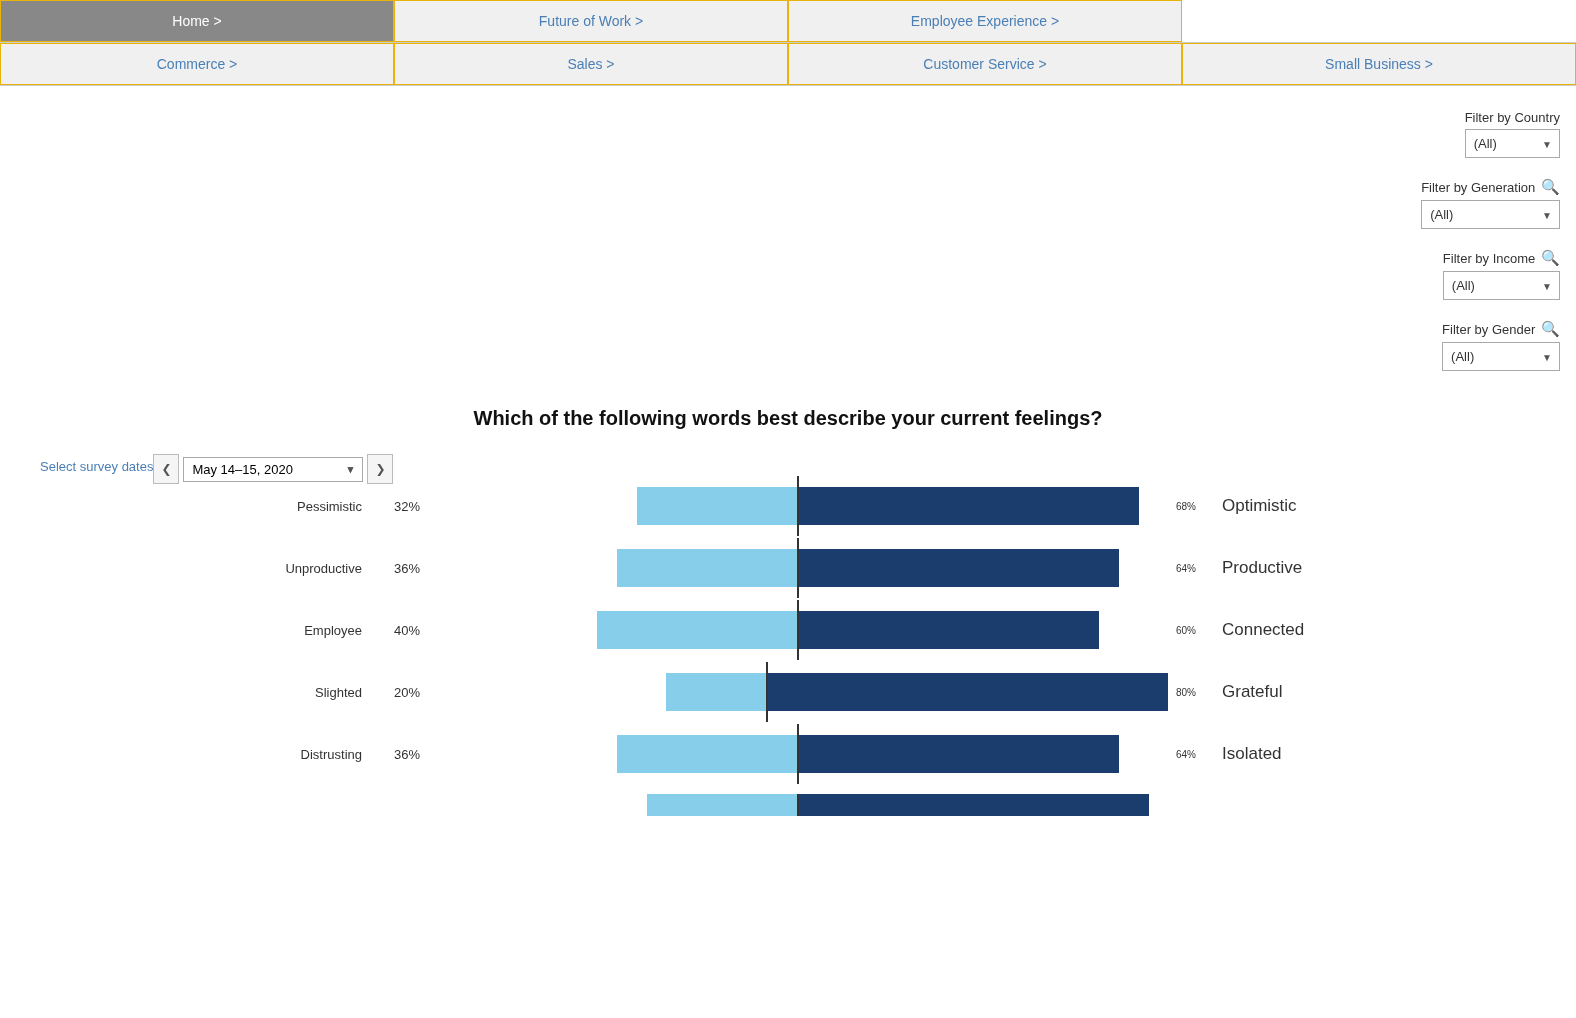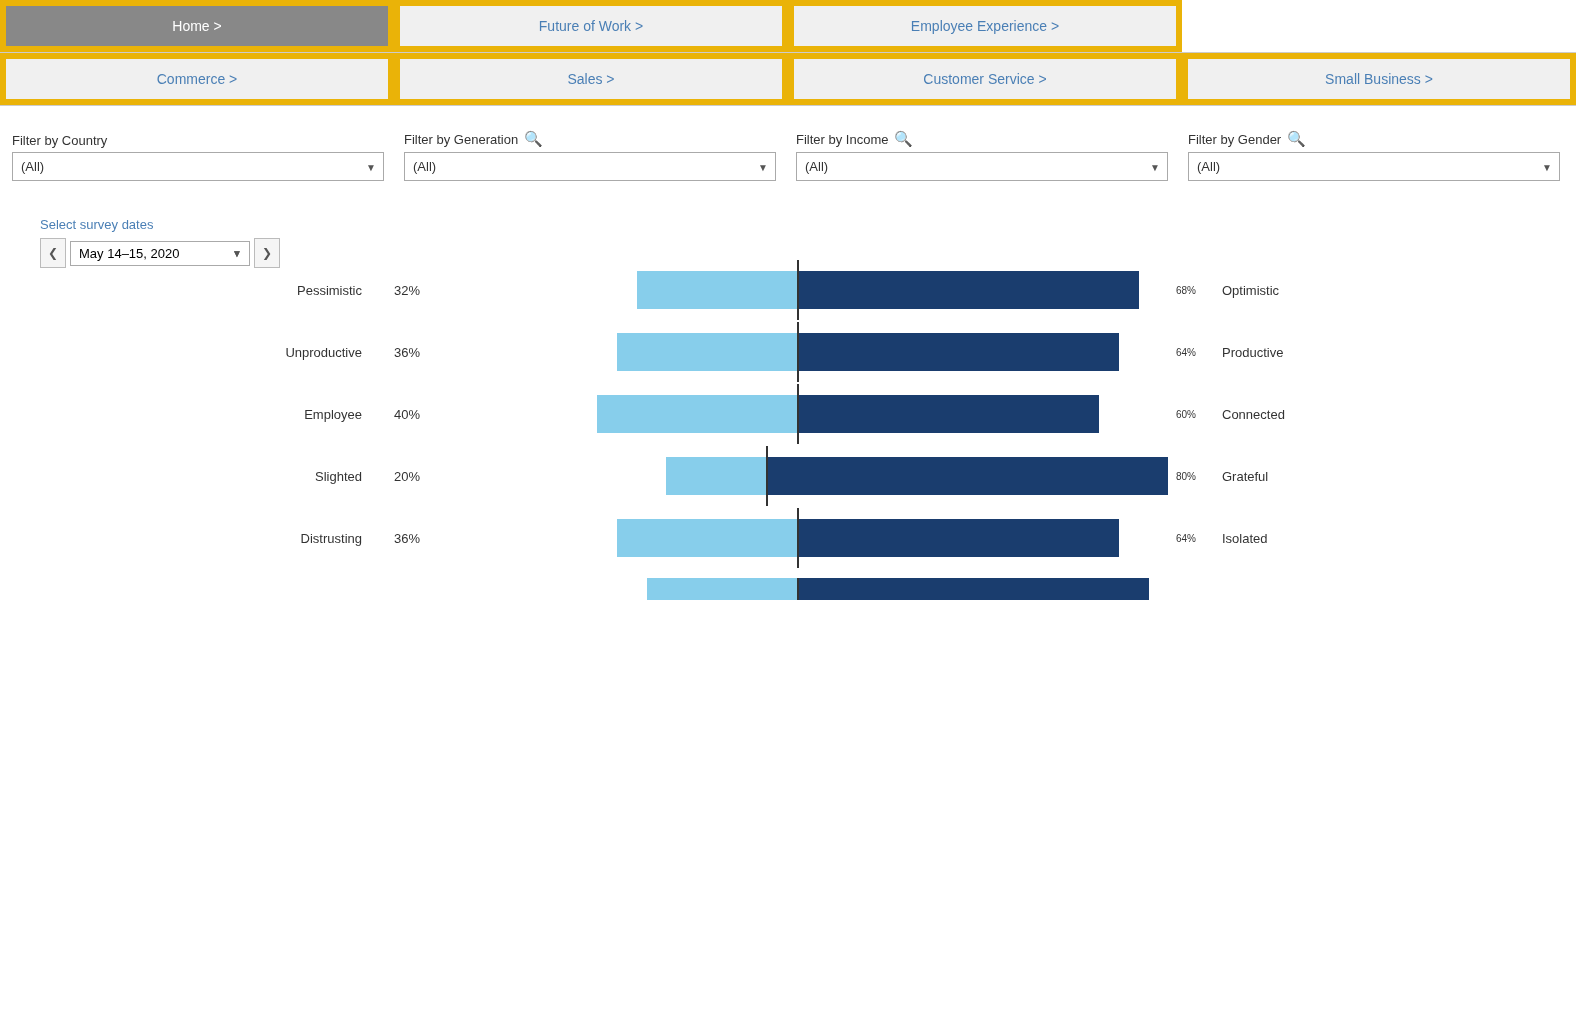--- a/index.html
+++ b/index.html
@@ -7,37 +7,38 @@
 
     
     .nav-grid {
       display: grid;
       grid-template-columns: repeat(4, 1fr);
       border-bottom: 1px solid #ccc;
     }
     .nav-item {
       padding: 12px 16px;
       text-align: center;
-      border: 6px solid #eab308;
+      border: 1px solid #eab308;
       cursor: pointer;
       color: #4a7fb5;
       font-size: 14px;
       background: #f0f0f0;
     }
     .nav-item.active {
       background: #888;
       color: #fff;
     }
 
     
     .filters-section {
       padding: 24px 16px 16px 12px;
       display: flex;
       gap: 20px;
       align-items: flex-end;
+      flex-direction: column;
     }
     .filter-group {
       display: flex;
       flex-direction: column;
       gap: 4px;
       flex: 1;
     }
     .filter-label {
       font-size: 13px;
       color: #333;
@@ -80,21 +81,22 @@
     .chart-title {
       text-align: center;
       font-size: 20px;
       font-weight: bold;
       color: #111;
       margin-bottom: 24px;
     }
     .date-selector-wrapper {
       position: relative;
       display: flex;
-      flex-direction: column;
+      flex-direction: row;
+      align-items: center;
     }
     .date-select-label {
       color: #4a7fb5;
       font-size: 13px;
       margin-bottom: 6px;
     }
     .date-controls {
       display: flex;
       align-items: center;
       gap: 4px;
@@ -176,21 +178,21 @@
     }
     .pct-right {
       width: 50px;
       padding-left: 8px;
       font-size: 10px;
       color: #333;
     }
     .label-right {
       width: 120px;
       padding-left: 4px;
-      font-size: 13px;
+      font-size: 17px;
       color: #333;
     }
     .bars-area {
       position: relative;
       flex: 1;
       display: flex;
     }
     .half-left {
       flex: 1;
       display: flex;
@@ -256,20 +258,21 @@
     </label>
     <div class="select-wrapper">
       <select class="filter-select">
         <option>(All)</option>
       </select>
     </div>
   </div>
 </div>
 
 <div class="chart-section">
+  <div class="chart-title">Which of the following words best describe your current feelings?</div>
 
   <div class="date-selector-wrapper">
     <div class="date-select-label">Select survey dates</div>
     <div class="date-controls">
       <div class="nav-arrow">❮</div>
       <div class="date-select-wrapper">
         <select class="date-select">
           <option>May 14–15, 2020</option>
         </select>
         <span style="position:absolute;right:8px;top:50%;transform:translateY(-50%);font-size:10px;color:#555;pointer-events:none;">▼</span>

